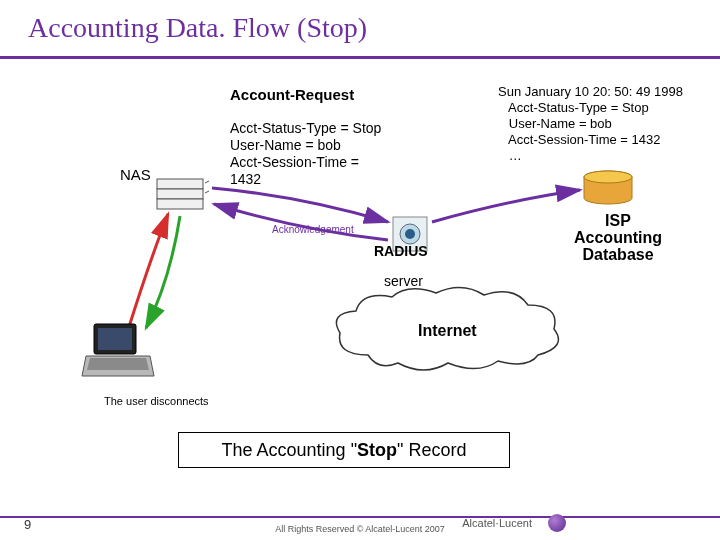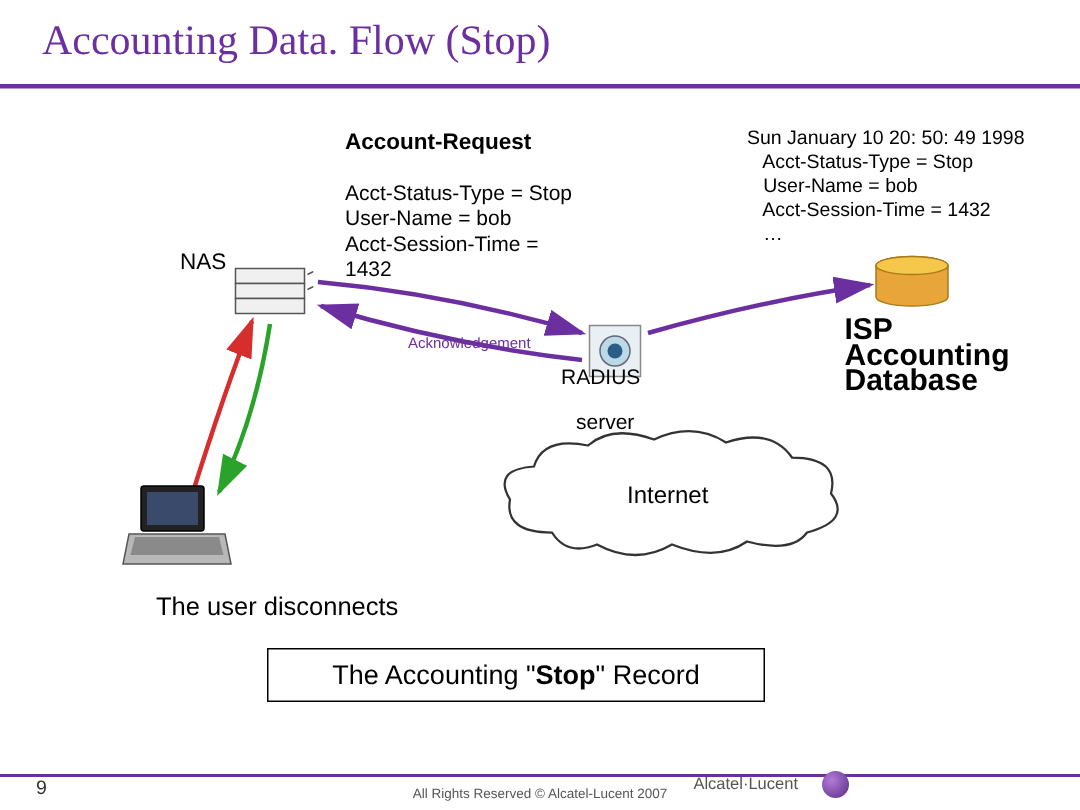--- a/index.html
+++ b/index.html
@@ -11,26 +11,26 @@
   .db-cyl{position:absolute;left:582px;top:170px;width:52px;height:36px}
   .radius-box{position:absolute;left:390px;top:214px;width:40px;height:40px}
   .laptop{position:absolute;left:80px;top:320px;width:75px;height:65px}
   .cloud{position:absolute;left:328px;top:285px;width:240px;height:90px}
   .lbl{position:absolute;font-family:Arial;color:#000}
   .lbl-nas{left:120px;top:166px;font-size:15px}
   .lbl-acct-req{left:230px;top:86px;font-size:15px;font-weight:bold}
   .lbl-acct-req .u{}
   .lbl-req-body{left:230px;top:120px;font-size:14px;line-height:17px;white-space:pre}
   .lbl-ack{left:272px;top:224px;font-size:10px;color:#6b2fa0}
-  .lbl-radius{left:374px;top:243px;font-size:14px;font-weight:normal}
+  .lbl-radius{left:374px;top:243px;font-size:14px;font-weight:bold}
   .lbl-server{left:384px;top:273px;font-size:14px}
   .lbl-db-log{left:498px;top:84px;font-size:13px;line-height:16px;white-space:pre}
-  .lbl-db-title{left:563px;top:212px;font-size:20px;font-weight:bold;text-align:left;width:110px;line-height:17px}
-  .lbl-internet{left:418px;top:322px;font-size:16px;font-weight:normal}
-  .lbl-user-disc{left:104px;top:395px;font-size:17px}
+  .lbl-db-title{left:563px;top:212px;font-size:16px;font-weight:bold;text-align:center;width:110px;line-height:17px}
+  .lbl-internet{left:418px;top:322px;font-size:16px;font-weight:bold}
+  .lbl-user-disc{left:104px;top:395px;font-size:11px}
   .bottom-box{position:absolute;left:178px;top:432px;width:330px;height:34px;border:1px solid #000;background:#fff;text-align:center;font-size:18px;line-height:34px}
   .bottom-bar{position:absolute;left:0;bottom:22px;width:720px;height:2px;background:#6b2fa0}
   .page-num{position:absolute;left:24px;bottom:8px;font-size:13px;color:#333}
   .footer-copy{position:absolute;left:0;bottom:6px;width:720px;text-align:center;font-size:9px;color:#555}
   .logo{position:absolute;right:18px;bottom:8px;font-size:11px;color:#555;display:flex;align-items:center;gap:16px}
   .logo-swirl{width:18px;height:18px;border-radius:50%;background:radial-gradient(circle at 35% 35%,#b07cd6,#5a2a88)}
 </style>
 </head>
 <body>
 

